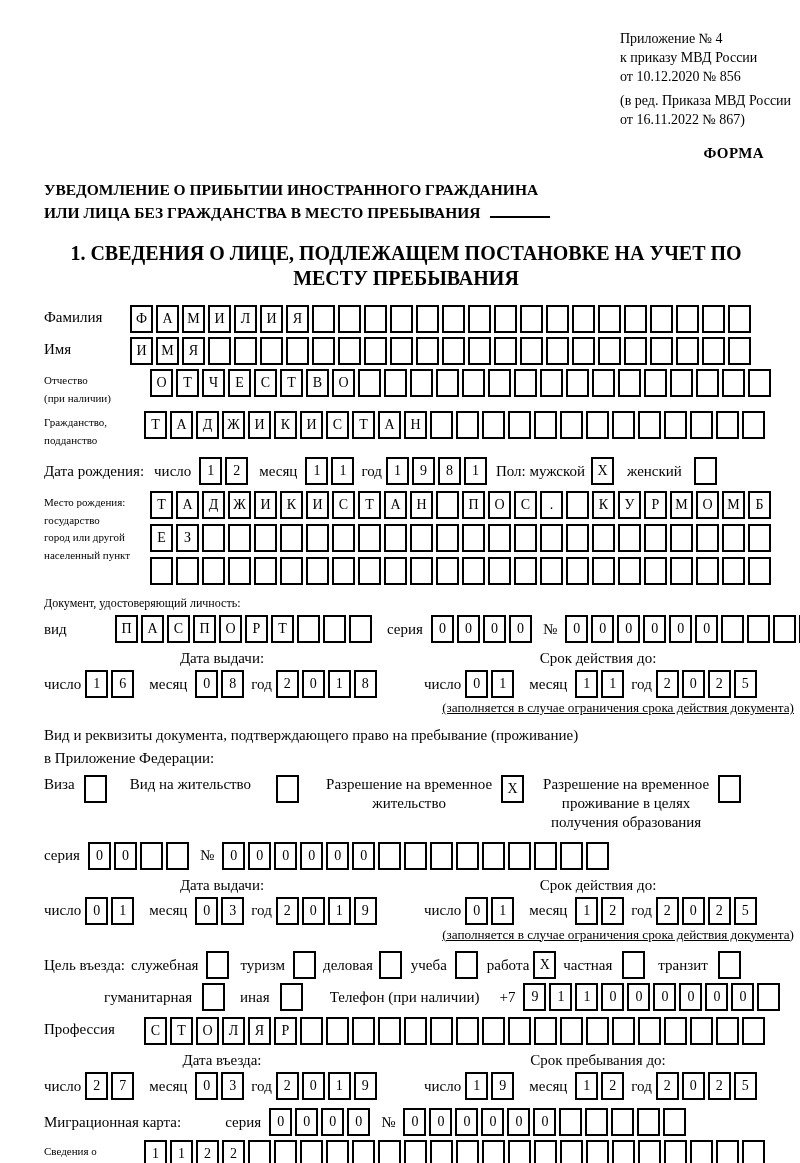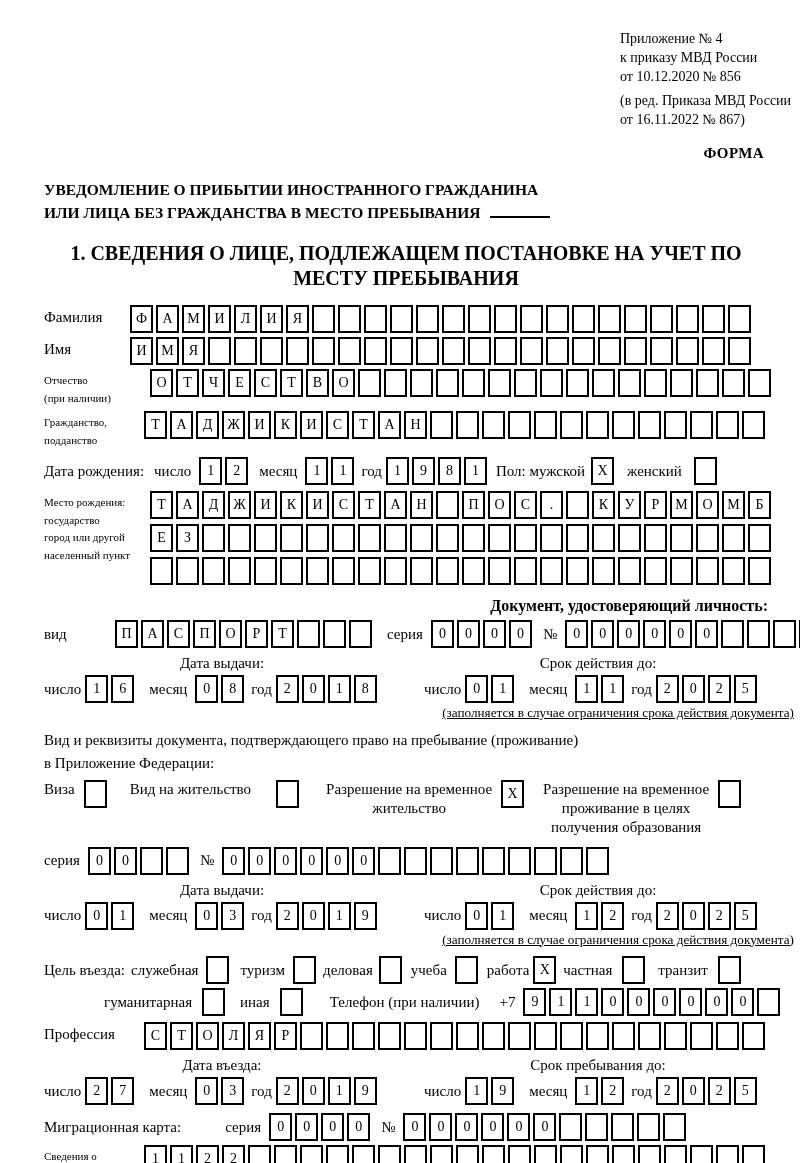--- a/index.html
+++ b/index.html
@@ -21,21 +21,21 @@
   .mlbl div{line-height:17.5px;font-size:11px;}
   .boxes{display:flex;flex:none;}
   .stack .boxes{margin-bottom:5px;}
   .cell{flex:none;display:flex;align-items:center;justify-content:center;width:19px;height:24px;
     border:2px solid #000;margin-right:3px;background:#fff;font-size:14px;line-height:1;box-sizing:content-box;}
   .ilbl{flex:none;}
   .kindlbl{flex:none;width:71px;}
   .g4{margin-left:4px;}.g6{margin-left:6px;}.g8{margin-left:8px;}.g10{margin-left:10px;}
   .g12{margin-left:12px;}.g16{margin-left:16px;}.g20{margin-left:20px;}.g24{margin-left:24px;}
   .g44{margin-left:44px;}.g60{margin-left:60px;}
-  .docheading{margin:6px 28px 4px 0;text-align:right;font-weight:bold;font-size:16px;}
+  .docheading{margin:6px 28px 4px 0;text-align:left;font-weight:normal;font-size:12px;}
   .daterow{display:flex;align-items:flex-start;margin-top:6px;}
   .dgcol{flex:none;}
   .dgcol.left{width:356px;}
   .dgcol.right{flex:1;}
   .dghead{text-align:center;line-height:18px;}
   .dgrow{display:flex;align-items:center;margin-top:3px;}
   .dnote{text-align:right;font-size:13.2px;margin:2px 2px 8px 0;text-decoration:underline;}
   .intro{line-height:21px;margin-top:2px;}
   .opts{display:flex;align-items:flex-start;margin-top:6px;margin-bottom:10px;}
   .opt{display:flex;align-items:flex-start;}

